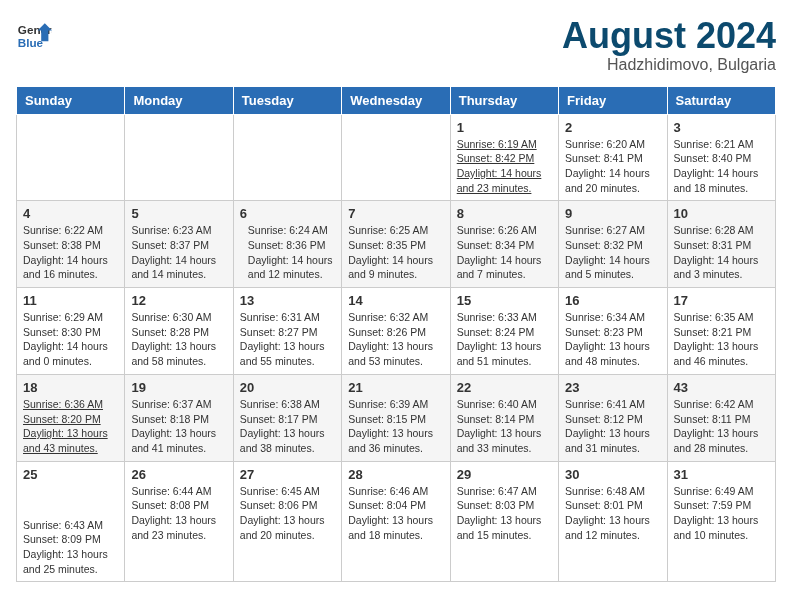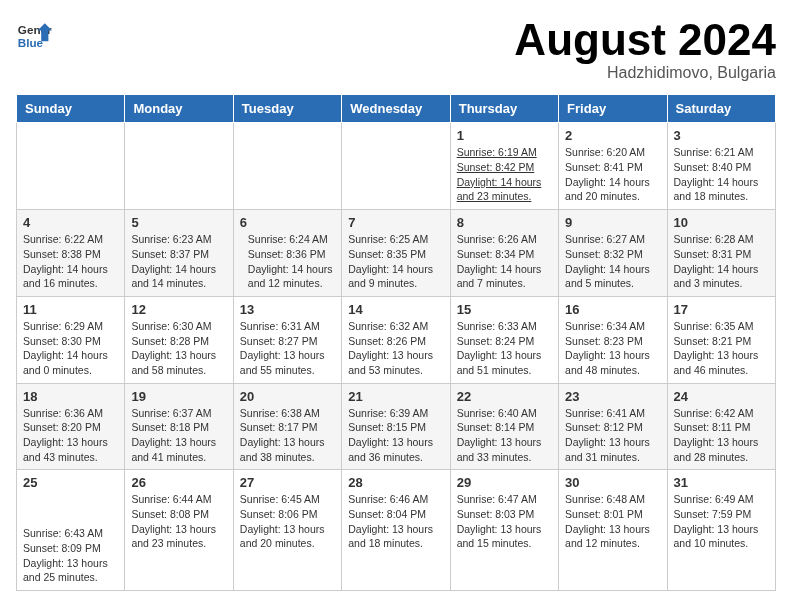--- a/index.html
+++ b/index.html
@@ -22,23 +22,23 @@
       gap: 4px;
     }
     .logo-icon {
       width: 36px;
       height: 36px;
     }
     .title-area {
       text-align: right;
     }
     .month-year {
-      font-size: 44px;
+      font-size: 36px;
       font-weight: bold;
-      color: #000000;
+      color: #0c4a6e;
       line-height: 1.1;
     }
     .location {
       font-size: 16px;
       color: #555;
     }
     .calendar {
       width: 100%;
       border-collapse: collapse;
     }
@@ -232,21 +232,21 @@
           <div class="day-num">17</div>
           <div class="day-info" style="white-space: pre-line;">Sunrise: 6:35 AM
 Sunset: 8:21 PM
 Daylight: 13 hours
 and 46 minutes.</div>
         </td>
       </tr>
       <tr>
         <td>
           <div class="day-num">18</div>
-          <div class="day-info" style="white-space: pre-line;">Sunrise: 6:36 AM
+          <div class="day-info" style="white-space: pre-line; text-decoration: underline;">Sunrise: 6:36 AM
 Sunset: 8:20 PM
 Daylight: 13 hours
 and 43 minutes.</div>
         </td>
         <td>
           <div class="day-num">19</div>
           <div class="day-info" style="white-space: pre-line;">Sunrise: 6:37 AM
 Sunset: 8:18 PM
 Daylight: 13 hours
 and 41 minutes.</div>
@@ -273,21 +273,21 @@
 and 33 minutes.</div>
         </td>
         <td>
           <div class="day-num">23</div>
           <div class="day-info" style="white-space: pre-line;">Sunrise: 6:41 AM
 Sunset: 8:12 PM
 Daylight: 13 hours
 and 31 minutes.</div>
         </td>
         <td>
-          <div class="day-num">24</div>
+          <div class="day-num">43</div>
           <div class="day-info" style="white-space: pre-line;">Sunrise: 6:42 AM
 Sunset: 8:11 PM
 Daylight: 13 hours
 and 28 minutes.</div>
         </td>
       </tr>
       <tr>
         <td>
           <div class="day-num">25</div>
           <div class="day-info" style="white-space: pre-line; margin-top: 36px;">Sunrise: 6:43 AM

